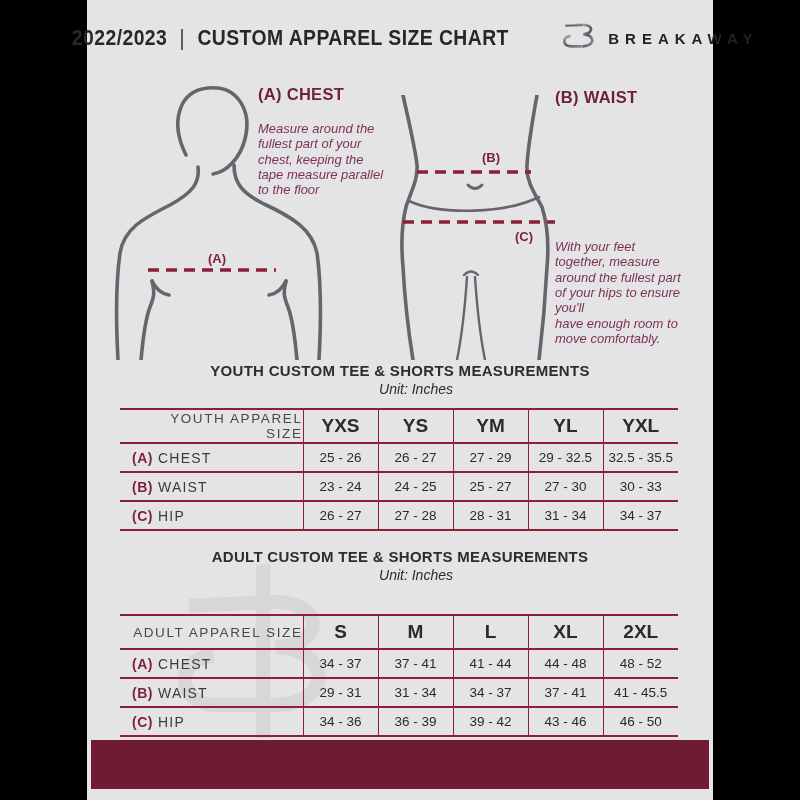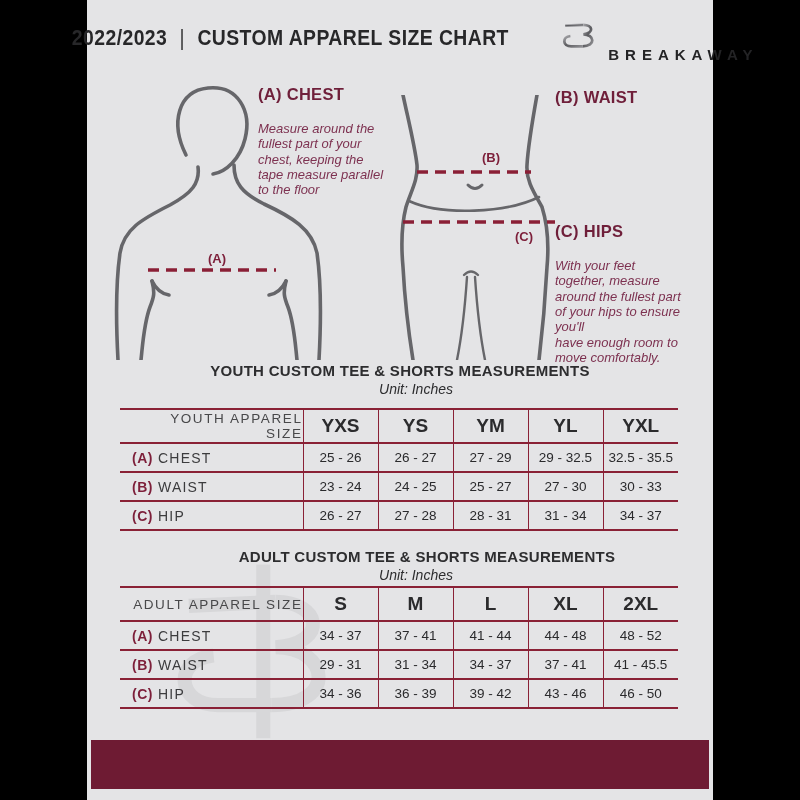--- a/index.html
+++ b/index.html
@@ -20,21 +20,21 @@
     display: flex; align-items: center; justify-content: center; gap: 22px;
     z-index: 2;
   }
   .title-group {
     display: flex; align-items: center; gap: 14px;
     font-weight: 700; font-size: 22px; color: #272729;
     transform: scaleX(0.88); transform-origin: center;
     letter-spacing: 0.5px; white-space: nowrap;
   }
   .title-divider { font-weight: 400; font-size: 22px; color: #3a3a3c; }
-  .brand-group { display: flex; align-items: flex-end; gap: 10px; }
+  .brand-group { display: flex; align-items: center; gap: 10px; }
   .brand-name {
     font-weight: 700; font-size: 15px; letter-spacing: 6px; color: #232325;
   }
   
   .fig { position: absolute; z-index: 1; }
   .guide { position: absolute; z-index: 2; }
   .guide h3 {
     font-size: 16.5px; font-weight: 700; color: #6f1f3a; letter-spacing: 0.3px;
   }
   .guide p {
@@ -54,26 +54,26 @@
   .tbl-title {
     position: absolute; left: 0; width: 100%; text-align: center;
     font-size: 15px; font-weight: 700; color: #2d2d2f; letter-spacing: 0.3px;
     z-index: 2;
   }
   .tbl-unit {
     position: absolute; left: 16px; width: 100%; text-align: center;
     font-size: 14px; font-style: italic; color: #2d2d2f; z-index: 2;
   }
   .yt-title { top: 362px; }  .yt-unit { top: 381px; }
-  .at-title { top: 548px; margin-left: 27px; }  .at-unit { top: 567px; }
+  .at-title { top: 548px; }  .at-unit { top: 567px; }
   .size-table {
     position: absolute; left: 33px; width: 558px;
     border-collapse: collapse; table-layout: fixed; z-index: 2;
   }
-  .yt-table { top: 408px; } .at-table { top: 586px; }
+  .yt-table { top: 408px; } .at-table { top: 614px; }
   .size-table col.label-col { width: 183px; }
   .size-table col.data-col  { width: 75px; }
   .size-table thead tr { border-top: 2px solid #8a2136; height: 34px; }
   .size-table tr { border-bottom: 2px solid #8a2136; }
   .size-table tbody tr { height: 29px; }
   .size-table th + th, .size-table td + td { border-left: 1.6px solid #8a2136; }
   .size-table th, .size-table td { vertical-align: middle; }
   th.label-header {
     text-align: right; padding-left: 10px; font-weight: 400;
     font-size: 13.5px; letter-spacing: 1.6px; color: #48484a;
@@ -172,21 +172,20 @@
     <p>Measure around the
 fullest part of your
 chest, keeping the
 tape measure parallel
 to the floor</p>
   </div>
   <div class="guide guide-waist">
     <h3>(B) WAIST</h3>
   </div>
   <div class="guide guide-hips">
-    <h3>(C) HIPS</h3>
     <p>With your feet
 together, measure
 around the fullest part
 of your hips to ensure
 you'll
 have enough room to
 move comfortably.</p>
   </div>
 
   <div class="tbl-title yt-title">YOUTH CUSTOM TEE &amp; SHORTS MEASUREMENTS</div>

